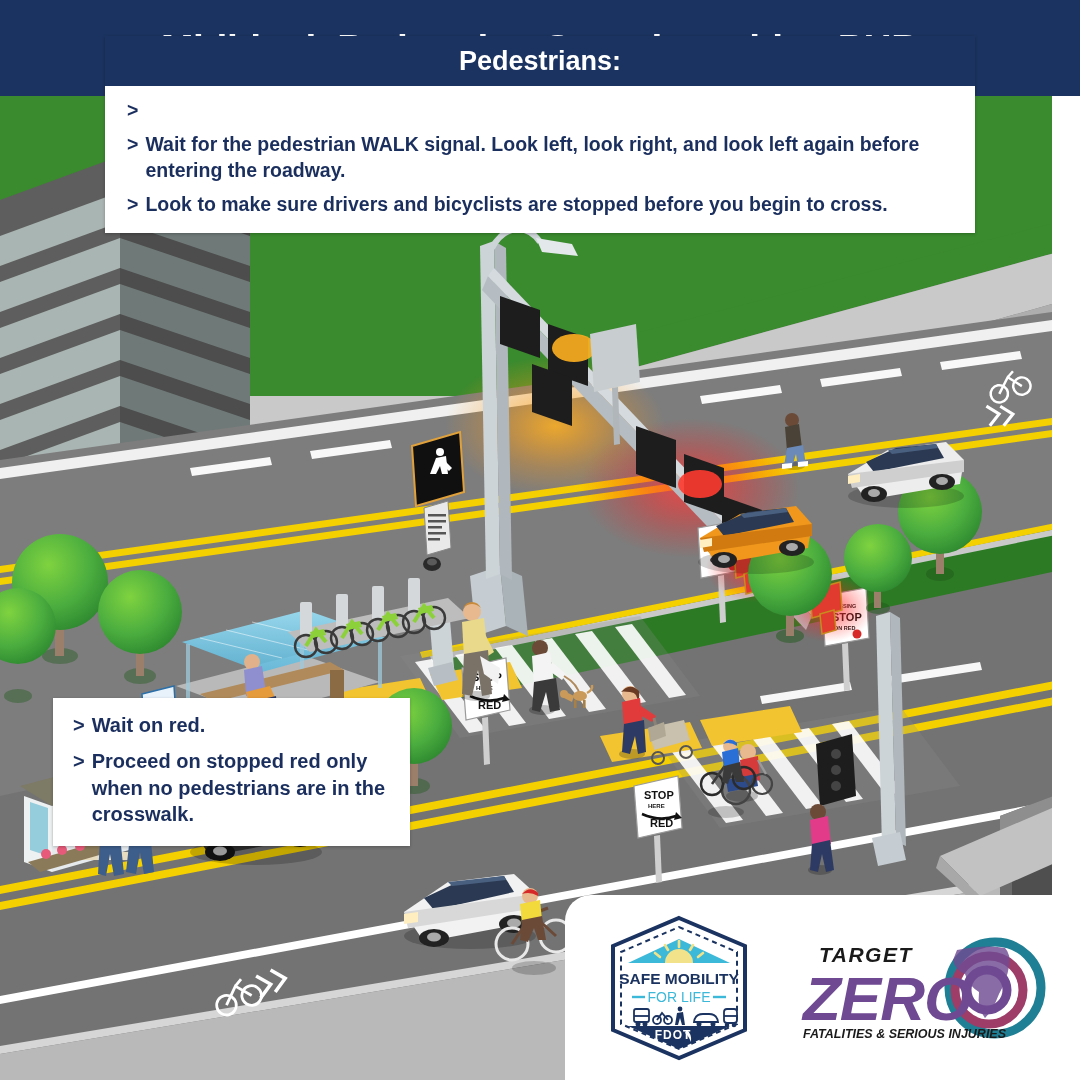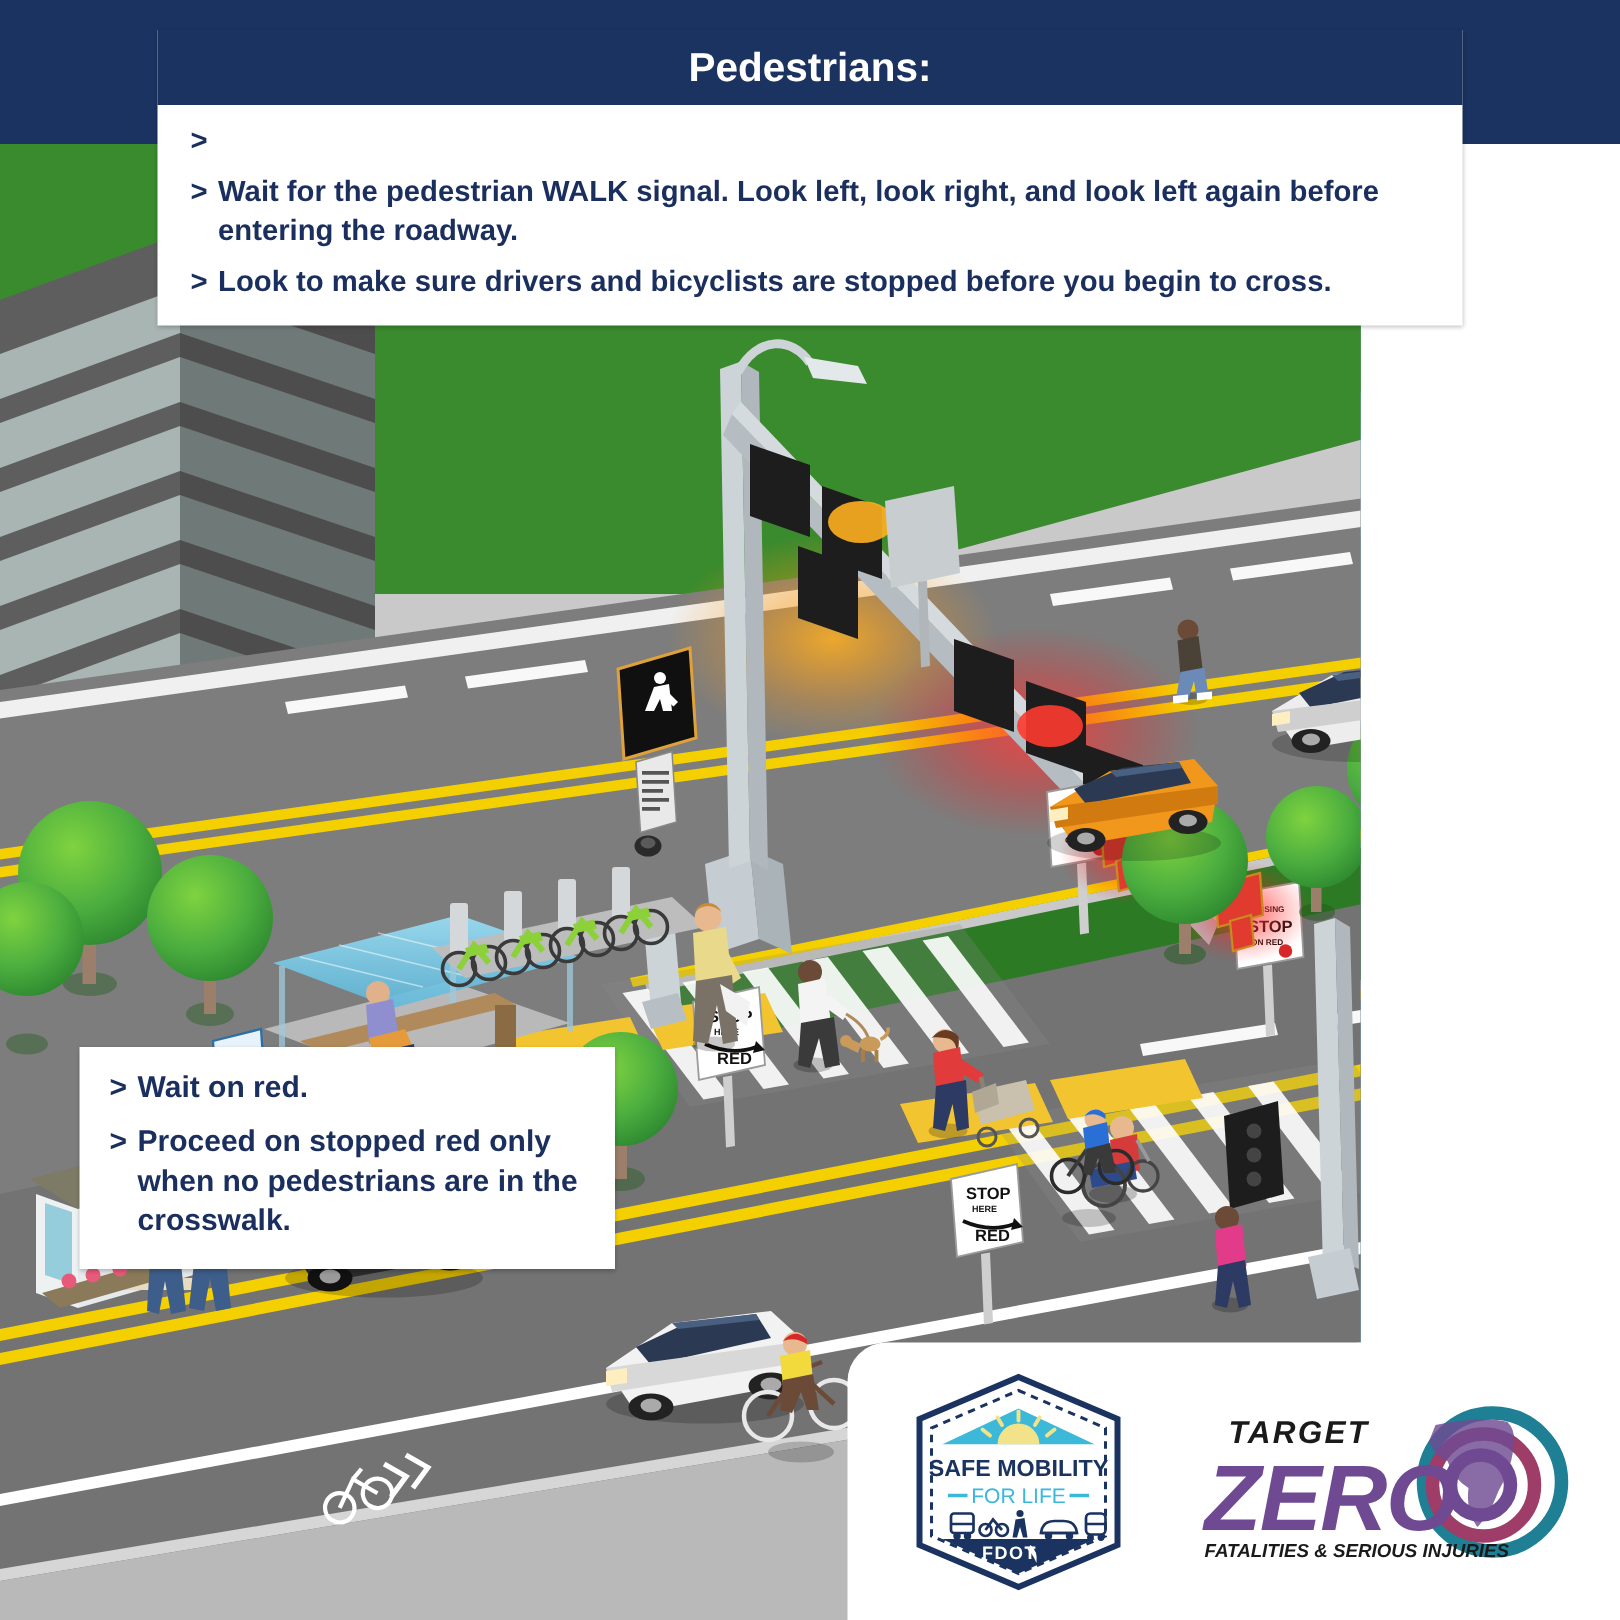--- a/index.html
+++ b/index.html
@@ -12,37 +12,37 @@
   #title-bar {
     position:absolute; left:0; top:0; width:1080px; height:96px;
     background:#1b3360; display:flex; align-items:center; justify-content:center;
   }
   #title-bar .title {
     color:#ffffff; font-size:39px; font-weight:bold; letter-spacing:-0.4px;
     text-align:center; line-height:1;
   }
 
   
-  #scene { position:absolute; left:0; top:96px; width:907px; height:984px;
+  #scene { position:absolute; left:0; top:96px; width:1052px; height:984px;
            overflow:hidden; background:#0ea5e9; }
   #scene svg { display:block; }
 
   
   .panel { position:absolute; background:#ffffff; box-shadow:0 1px 3px rgba(0,0,0,.25); }
   .panel-header {
     background:#1b3360; color:#fff; font-weight:bold;
     display:flex; align-items:center;
   }
   .panel-body { padding:14px 18px 16px 18px; }
   .bullet-row { display:flex; align-items:flex-start; color:#1b2f5e; }
   .bullet-mark { flex:0 0 auto; font-weight:bold; margin-right:7px; }
   .bullet-text { font-weight:bold; }
 
   
-  #panel-pedestrians { left:105px; top:20px; width:870px; }
+  #panel-pedestrians { left:105px; top:36px; width:870px; }
   #panel-pedestrians .panel-header { height:50px; justify-content:center; font-size:27px; }
   #panel-pedestrians .panel-body { padding:12px 20px 14px 22px; }
   #panel-pedestrians .bullet-row { font-size:19.5px; line-height:1.30; margin-bottom:9px; }
   #panel-pedestrians .bullet-row:last-child { margin-bottom:2px; }
 
   
   #panel-drivers { left:53px; top:698px; width:357px; }
   #panel-drivers .panel-header { height:48px; padding-left:22px; font-size:25px; }
   #panel-drivers .panel-body { padding:14px 16px 18px 20px; }
   #panel-drivers .bullet-row { font-size:20px; line-height:1.32; margin-bottom:10px; }

